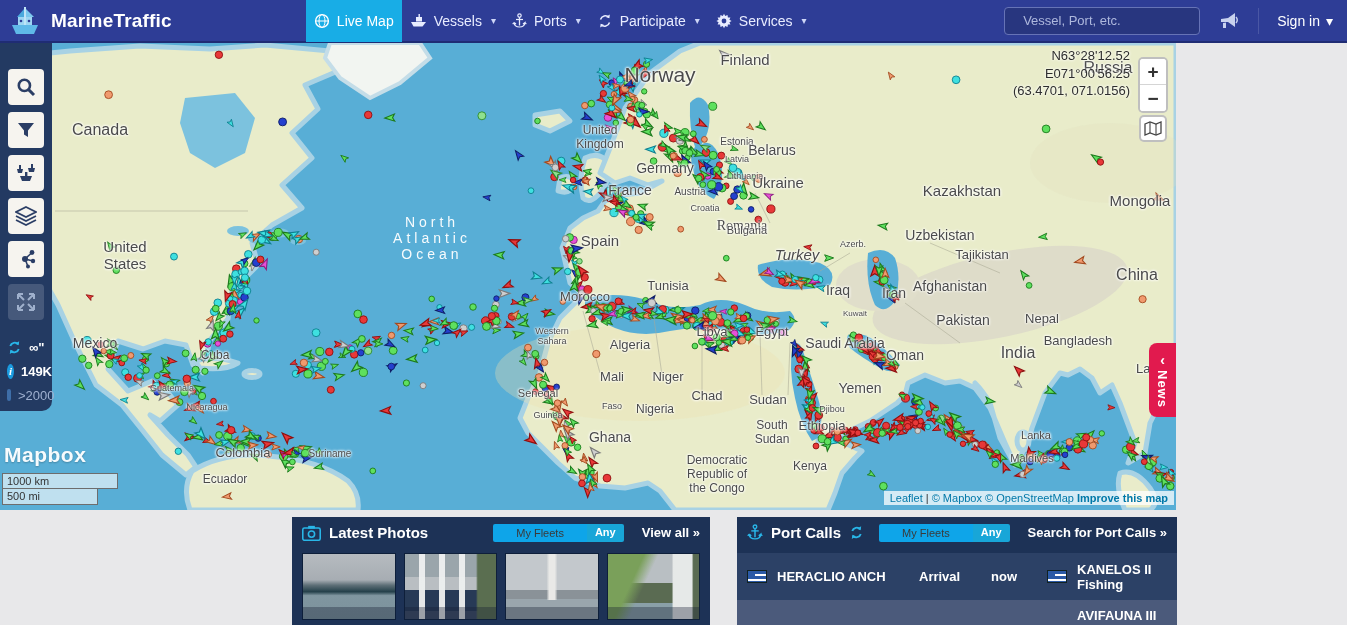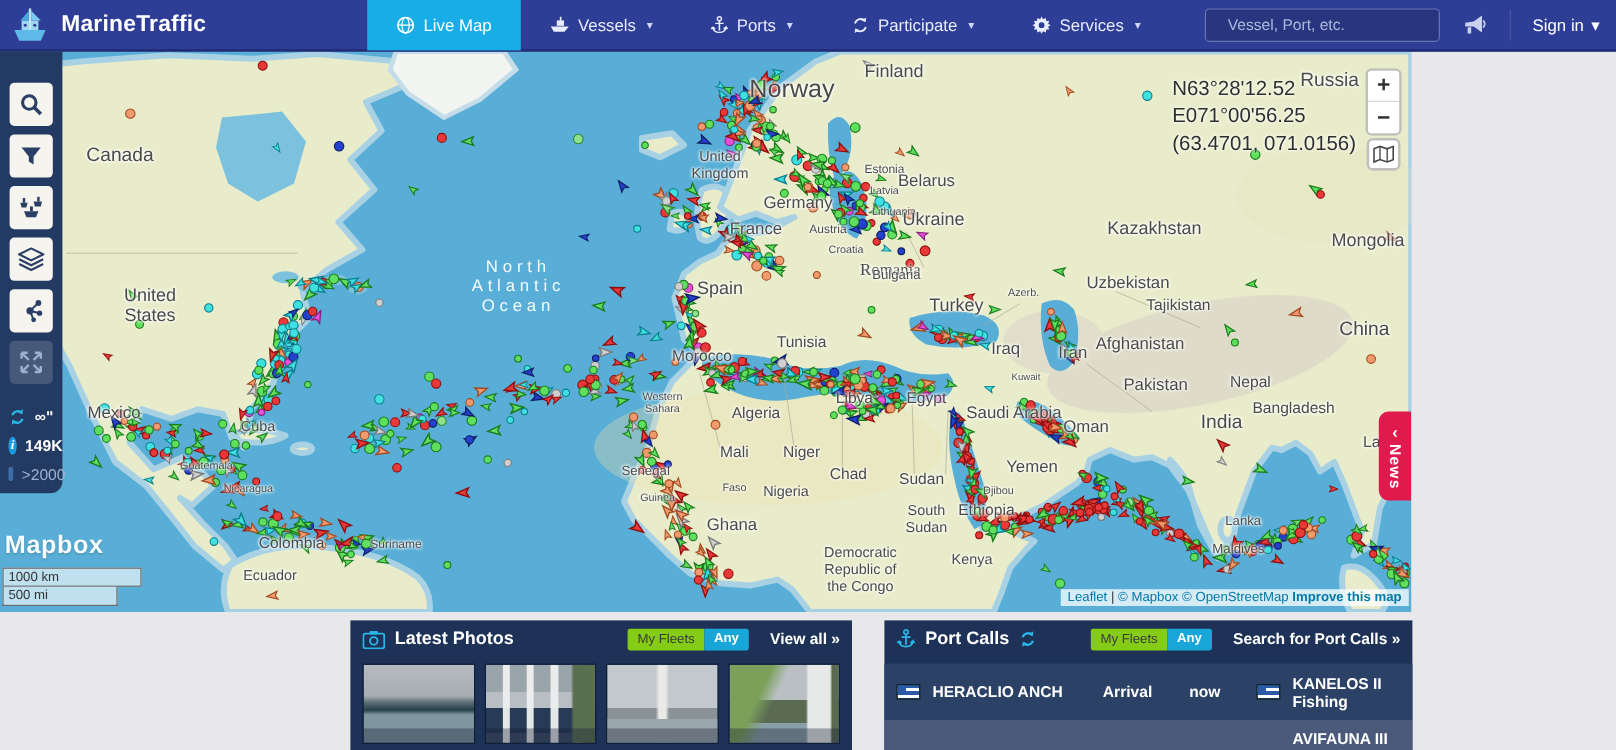--- a/index.html
+++ b/index.html
@@ -7,21 +7,21 @@
     font-family:"Liberation Sans", sans-serif; }
   .page { position:relative; width:1347px; height:625px; }
 
   
   .topnav { position:absolute; left:0; top:0; width:1347px; height:43px;
     background:#2e3d96; border-bottom:2px solid #1f2c74; display:flex; align-items:center; z-index:60; }
   .brand { display:flex; align-items:center; gap:9px; padding:0 14px 0 8px; }
   .brand-title { color:#fff; font-size:19px; font-weight:bold; letter-spacing:.2px; }
   .nav-items { display:flex; align-items:stretch; height:43px; margin-left:120px; }
   .nav-item { display:flex; align-items:center; gap:7px; color:#e8ecff; font-size:14px;
-    padding:0 24px; cursor:pointer; height:43px; }
+    padding:0 8px; cursor:pointer; height:43px; }
   .nav-item.active { background:#18ade6; color:#fff; }
   .nav-item .caret { font-size:10px; color:#cdd6f7; margin-left:2px; }
   .nav-right { margin-left:auto; display:flex; align-items:center; gap:18px; padding-right:14px; }
   .searchbox { display:flex; align-items:center; gap:8px; width:196px; height:28px;
     background:#28367f; border:1px solid #6673b6; border-radius:4px; padding:0 10px; }
   .searchbox input { flex:1; background:transparent; border:none; outline:none;
     color:#dfe5ff; font-size:13px; font-family:"Liberation Sans", sans-serif; }
   .searchbox input::placeholder { color:#aeb8dd; }
   .signin { color:#fff; font-size:14px; display:flex; align-items:center; gap:6px; cursor:pointer; }
   .navdiv { width:1px; height:26px; background:#4a57a5; }
@@ -29,22 +29,22 @@
   
   .map { position:absolute; left:0; top:43px; width:1176px; height:467px; overflow:hidden;
     background:#58aed6; }
   .map svg.basemap { position:absolute; left:0; top:0; }
   .map-label { position:absolute; transform:translate(-50%,-50%); color:#4a4a4a;
     white-space:pre-line; text-align:center; line-height:1.15;
     text-shadow:0 0 3px #fff,0 0 3px #fff,0 0 2px #fff; pointer-events:none; z-index:5; }
   .map-label.ocean { color:rgba(255,255,255,.95); letter-spacing:4px; text-shadow:none; font-size:14px; }
 
   
-  .coords { position:absolute; top:20px; right:46px; z-index:20;
-    color:#2e2e2e; font-size:17px; line-height:1.35;
+  .coords { position:absolute; top:4px; right:46px; text-align:right; z-index:20;
+    color:#2e2e2e; font-size:13px; line-height:1.35;
     text-shadow:0 0 3px rgba(255,255,255,.9),0 0 3px rgba(255,255,255,.9); }
   .zoomctl { position:absolute; top:14px; right:8px; width:30px; background:#fff;
     border:2px solid rgba(0,0,0,.25); border-radius:5px; z-index:20; overflow:hidden; }
   .zoomctl .zbtn { display:block; width:100%; height:26px; text-align:center; line-height:25px;
     font-size:19px; font-weight:bold; color:#333; cursor:pointer; background:#fff; border:none; }
   .zoomctl .zbtn:first-child { border-bottom:1px solid #d5d5d5; }
   .minimap-btn { position:absolute; top:72px; right:9px; width:28px; height:27px; background:#fff;
     border:2px solid rgba(0,0,0,.25); border-radius:5px; z-index:20; display:flex;
     align-items:center; justify-content:center; cursor:pointer; }
   .news-tab { position:absolute; right:0; top:300px; width:27px; height:74px; background:#e11a4e;
@@ -78,21 +78,21 @@
     display:flex; align-items:center; justify-content:center; }
   .chk { width:12px; height:12px; border:2px solid #3e6ea8; background:#1b2d4e; border-radius:2px; }
 
   
   .panel { position:absolute; top:517px; background:#1d3256; z-index:40; color:#fff; }
   .panel.photos { left:292px; width:418px; height:108px; }
   .panel.portcalls { left:737px; width:440px; height:108px; }
   .panel-head { display:flex; align-items:center; height:31px; padding:0 10px; gap:8px; }
   .panel-title { font-size:15px; font-weight:bold; color:#fff; }
   .seg { display:flex; margin-left:auto; }
-  .seg .b1 { background:#84cc16; color:#3a3a3a; font-size:11px; padding:3px 8px; border-radius:2px 0 0 2px; cursor:pointer; }
+  .seg .b1 { background:#0ea5e9; color:#3a3a3a; font-size:11px; padding:3px 23px; border-radius:2px 0 0 2px; cursor:pointer; }
   .seg .b2 { background:#18a6d8; color:#fff; font-size:11px; font-weight:bold; padding:2px 8px; border-radius:0 2px 2px 0; cursor:pointer; }
   .head-link { color:#fff; font-size:13px; font-weight:bold; margin-left:10px; cursor:pointer; white-space:nowrap; }
   .thumbs { display:flex; gap:8px; padding:5px 10px 0 10px; }
   .thumb { width:96px; height:67px; border:1px solid #0e1f3a; position:relative; }
   .thumb .cap { position:absolute; left:0; right:0; bottom:0; height:12px; background:rgba(20,30,50,.35); }
   .pc-row { display:grid; grid-template-columns:30px 142px 72px 56px 30px 1fr;
     align-items:center; padding-left:10px; font-size:13px; font-weight:bold; }
   .pc-row.r1 { background:#2c4166; height:47px; margin-top:5px; }
   .pc-row.r2 { background:#4b5a7b; height:56px; align-items:start; padding-top:8px; }
   .pc-row .sub { font-weight:bold; }
@@ -1450,21 +1450,21 @@
         <div class="map-label" style="left: 600px; top: 95px; font-size: 12px;">United
 Kingdom</div>
         <div class="map-label" style="left: 665px; top: 125px; font-size: 14px;">Germany</div>
         <div class="map-label" style="left: 630px; top: 147px; font-size: 14px;">France</div>
         <div class="map-label" style="left: 690px; top: 149px; font-size: 10px;">Austria</div>
         <div class="map-label" style="left: 600px; top: 198px; font-size: 15px;">Spain</div>
         <div class="map-label" style="left: 705px; top: 165px; font-size: 9px;">Croatia</div>
         <div class="map-label" style="left: 742px; top: 183px; font-size: 14px; font-family: Liberation Serif, serif;">Romania</div>
         <div class="map-label" style="left: 747px; top: 187px; font-size: 11px;">Bulgaria</div>
         <div class="map-label" style="left: 778px; top: 140px; font-size: 15px;">Ukraine</div>
-        <div class="map-label" style="left: 797px; top: 212px; font-size: 15px;">Turkey</div>
+        <div class="map-label" style="left: 797px; top: 212px; font-size: 15px; font-style: italic;">Turkey</div>
         <div class="map-label" style="left: 853px; top: 201px; font-size: 9px;">Azerb.</div>
         <div class="map-label" style="left: 962px; top: 148px; font-size: 15px;">Kazakhstan</div>
         <div class="map-label" style="left: 1140px; top: 158px; font-size: 15px;">Mongolia</div>
         <div class="map-label" style="left: 940px; top: 192px; font-size: 14px;">Uzbekistan</div>
         <div class="map-label" style="left: 982px; top: 212px; font-size: 13px;">Tajikistan</div>
         <div class="map-label" style="left: 950px; top: 243px; font-size: 14px;">Afghanistan</div>
         <div class="map-label" style="left: 1137px; top: 232px; font-size: 16px;">China</div>
         <div class="map-label" style="left: 838px; top: 247px; font-size: 14px;">Iraq</div>
         <div class="map-label" style="left: 894px; top: 250px; font-size: 14px;">Iran</div>
         <div class="map-label" style="left: 855px; top: 271px; font-size: 8px;">Kuwait</div>

